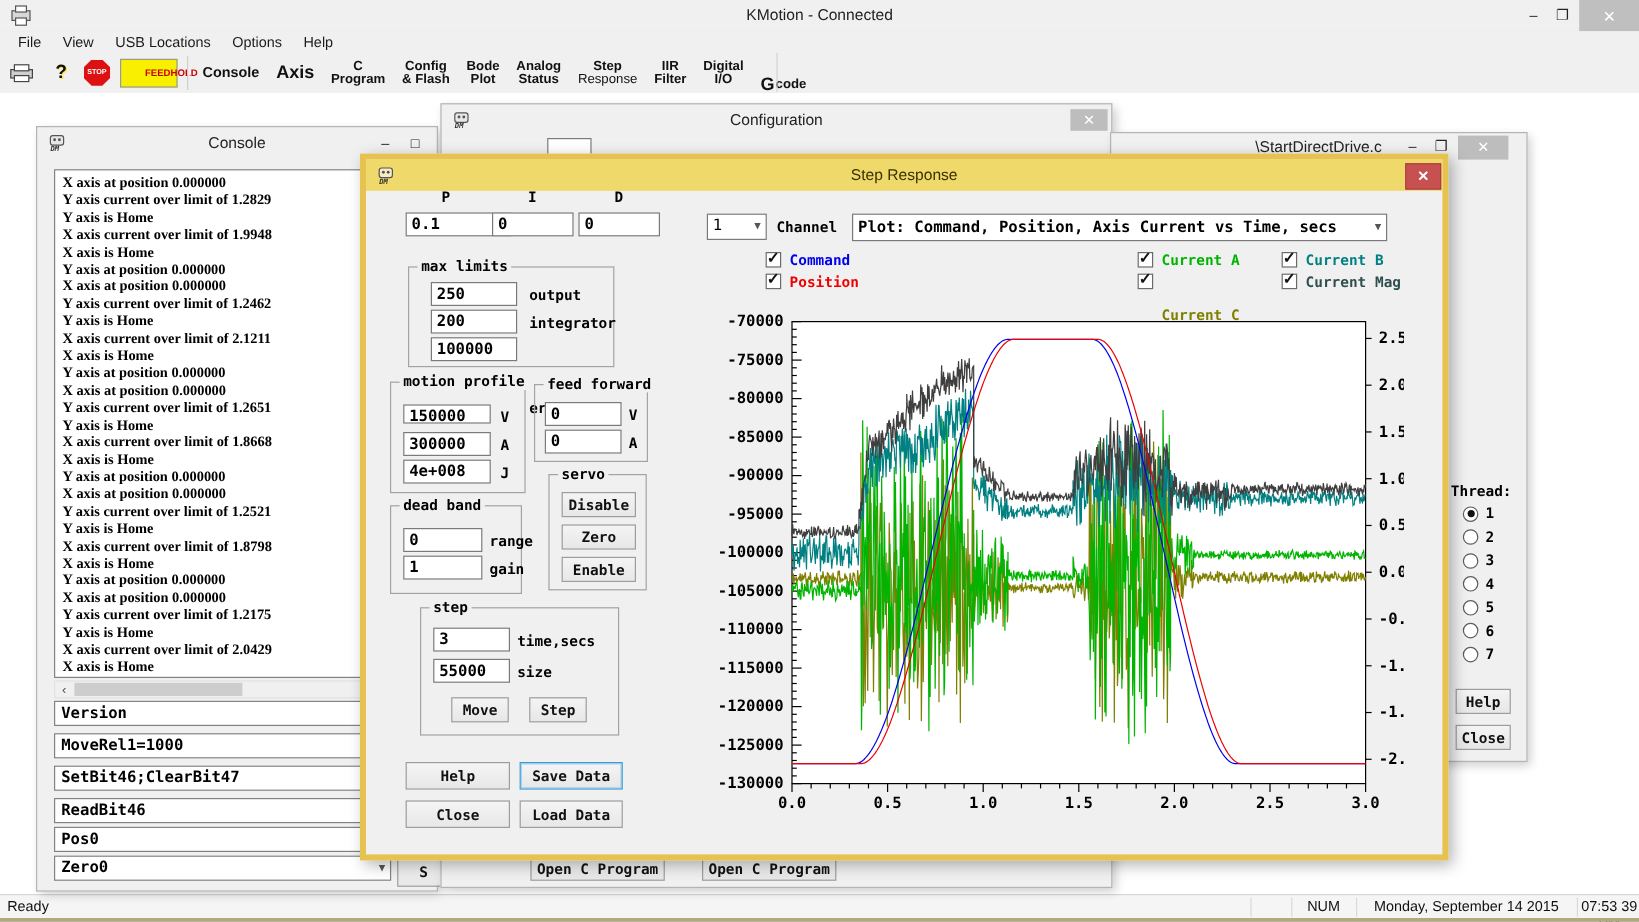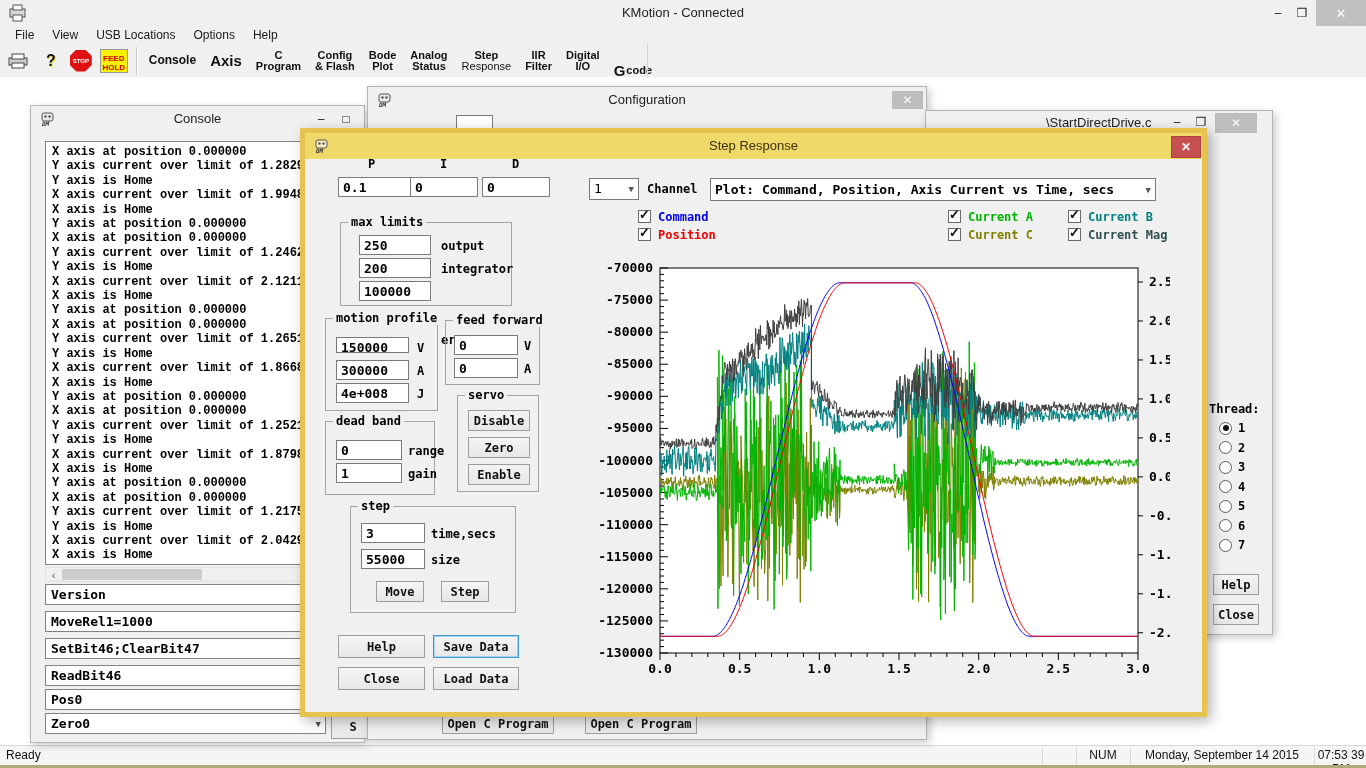--- a/index.html
+++ b/index.html
@@ -28,21 +28,21 @@
   .tb-btn.gcode{flex-direction:row;align-items:flex-end;}
   .tb-btn.gcode .l1{font-size:15px;margin-right:1px;}
   #toolbar-end{left:647px;top:0;width:1px;height:33px;background:#d5d5d5;}
 
   .printer-icon{width:20px;height:16px;margin:0 8px;}
   .help-icon{font-size:16px;font-weight:bold;color:#111;margin:0 10px;text-shadow:1px 1px 0 #ffe84a;}
   .stop-icon{width:22px;height:22px;background:#dd1111;color:#fff;display:flex;align-items:center;justify-content:center;
              font-size:6px;font-weight:bold;margin:0 4px;
              clip-path:polygon(30% 0,70% 0,100% 30%,100% 70%,70% 100%,30% 100%,0 70%,0 30%);}
   .feedhold-icon{width:26px;height:22px;background:#f8f000;border:1px solid #999;color:#cc0000;font-weight:bold;
-             font-size:8px;line-height:9px;display:flex;flex-direction:column;align-items:center;justify-content:flex-end;margin:0 4px;}
+             font-size:8px;line-height:9px;display:flex;flex-direction:row;align-items:center;justify-content:flex-start;margin:0 4px;padding-left:20px;}
 
   #statusbar{left:0;top:745px;width:1366px;height:20px;background:#f5f5f5;border-top:1px solid #d8d8d8;}
   .sb-pane{position:absolute;top:2px;height:16px;font-size:12px;color:#111;text-align:center;border-left:1px solid #d9d9d9;}
   #bottom-strip{left:0;top:765px;width:1366px;height:3px;background:#b2ab77;}
 
   
   .win{position:absolute;background:#f0f0f0;border:1px solid #b4b4b4;box-shadow:3px 3px 8px rgba(0,0,0,.20);box-sizing:border-box;}
   .wtitle{position:absolute;left:0;top:0;width:100%;height:26px;}
   .wtitle .txt{position:absolute;left:0;top:5px;width:100%;text-align:center;font-size:13px;color:#222;}
   .dm-icon{position:absolute;left:8px;top:5px;width:17px;height:16px;}
@@ -65,21 +65,21 @@
   .cb .chk{position:absolute;left:0px;top:-4px;font-size:13px;font-weight:bold;color:#111;}
   .cb-label{position:absolute;left:19px;top:-1px;font-family:"DejaVu Sans Mono",monospace;font-weight:bold;font-size:12px;white-space:nowrap;}
 
   .radio{width:13px;height:13px;border:1px solid #5c5c5c;border-radius:50%;background:#fff;position:relative;box-sizing:border-box;}
   .radio.sel::after{content:"";position:absolute;left:2.5px;top:2.5px;width:6px;height:6px;border-radius:50%;background:#111;}
   .radio-row{position:absolute;display:flex;align-items:center;gap:6px;font-family:"DejaVu Sans Mono",monospace;font-weight:bold;font-size:12px;}
 
   
   #console-log{left:14px;top:35px;width:316px;height:424px;background:#fff;border:1px solid #828282;
                overflow:hidden;padding:3px 0 0 6px;box-sizing:border-box;}
-  .log-line{font-family:Liberation Mono, monospace;font-weight:bold;font-size:12px;line-height:14.4px;white-space:pre;}
+  .log-line{font-family:Liberation Serif, serif;font-weight:bold;font-size:12px;line-height:14.4px;white-space:pre;}
   #console-hscroll{left:14px;top:461px;width:316px;height:15px;background:#f0f0f0;border:1px solid #e2e2e2;box-sizing:border-box;}
   .scroll-arrow{position:absolute;top:0;width:15px;height:13px;display:flex;align-items:center;justify-content:center;color:#505050;font-size:11px;}
   #console-hthumb{position:absolute;left:16px;top:1px;width:140px;height:11px;background:#cdcdcd;}
   .cmd-box{position:absolute;left:14px;width:281px;height:21px;background:#fff;border:1px solid #828282;
            font-family:"DejaVu Sans Mono",monospace;font-weight:bold;font-size:13px;padding:2px 0 0 5px;box-sizing:border-box;white-space:nowrap;overflow:hidden;}
 
   svg text{font-family:"DejaVu Sans Mono",monospace;font-weight:bold;}
 </style>
 </head>
 <body>
@@ -324,21 +324,21 @@
         <div class="cb" style="left: 643px; top: 77px;">
           <span class="chk">✓</span>
           <span class="cb-label" style="color: rgb(0, 180, 0);">Current A</span>
         </div>
         <div class="cb" style="left: 763px; top: 77px;">
           <span class="chk">✓</span>
           <span class="cb-label" style="color: rgb(0, 128, 128);">Current B</span>
         </div>
         <div class="cb" style="left: 643px; top: 95px;">
           <span class="chk">✓</span>
-          <span class="cb-label" style="color: rgb(128, 128, 0);">Current C</span>
+          <span class="cb-label" style="color: rgb(128, 128, 0); margin-top: 28px;">Current C</span>
         </div>
         <div class="cb" style="left: 763px; top: 95px;">
           <span class="chk">✓</span>
           <span class="cb-label" style="color: rgb(47, 79, 79);">Current Mag</span>
         </div>
       </div>
 
     <div class="grp" style="left:35px;top:89px;width:172px;height:84px;">
       <div class="grp-label">max limits</div>
       <div class="tf" style="left:18px;top:12px;width:72px;height:20px;">250</div>

